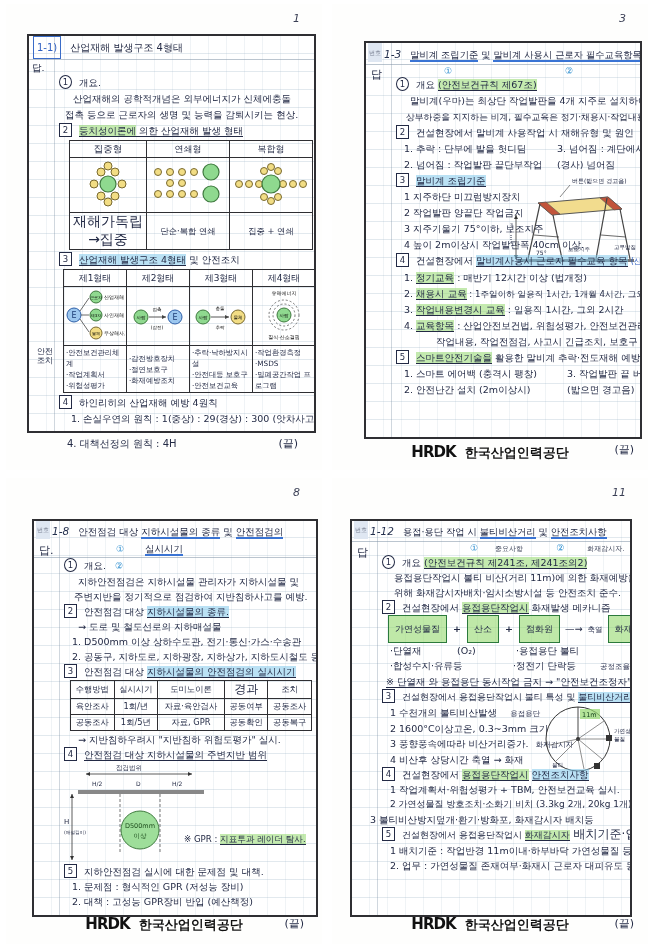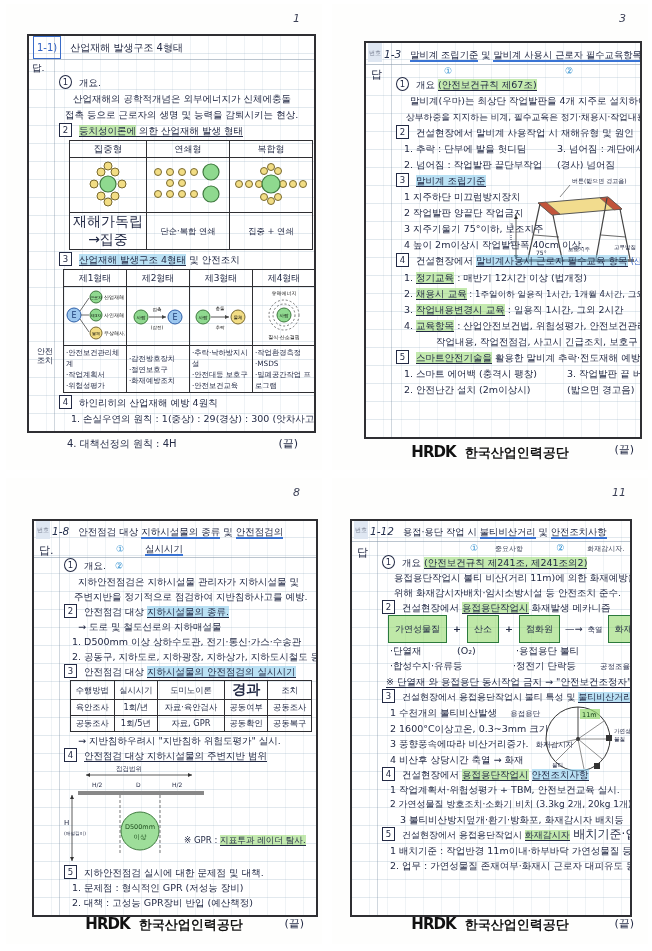--- a/index.html
+++ b/index.html
@@ -366,21 +366,21 @@
     <div class="row tight">
       <span class="nb">3</span>
       <span>안전점검 대상 </span><span class="hl-b ul-k">지하시설물의 안전점검의 실시시기</span>
     </div>
     <table style="margin:1px 0 1px 36px;width:242px;">
       <tbody>
           <tr>
         <td style="height:15px;font-size:8.3px;">수행방법</td>
         <td style="font-size:8.3px;">실시시기</td>
         <td style="font-size:8.3px;">도미노이론</td>
-        <td style="font-size:14px;font-weight:bold;">경과</td>
+        <td style="font-size:12px;">경과</td>
         <td style="font-size:8.3px;">조치</td>
       </tr>
       <tr>
         <td style="height:15px;font-size:8.3px;">육안조사</td>
         <td style="font-size:8.3px;">1회/년</td>
         <td style="font-size:8.3px;">자료·육안검사</td>
         <td style="font-size:8.3px;">공동여부</td>
         <td style="font-size:8.3px;">공동조사</td>
       </tr>
       <tr>
@@ -517,21 +517,21 @@
         <text x="80" y="44" font-size="5.6" fill="#232a45">물질</text>
         <text x="18" y="70" font-size="5.6" fill="#232a45">불티</text>
       </svg>
     </div>
     <div class="row tight">
       <span class="nb">4</span>
       <span>건설현장에서 </span><span class="hl-g ul-k">용접용단작업시</span><span> </span><span class="hl-b ul-k">안전조치사항</span>
     </div>
     <div class="row tight" style="padding-left:38px;">1  작업계획서·위험성평가 + TBM, 안전보건교육 실시.</div>
     <div class="row tight" style="padding-left:38px;font-size:9px;">2  가연성물질 방호조치·소화기 비치 (3.3kg 2개, 20kg 1개)</div>
-    <div class="row tight" style="padding-left:48px;">3  불티비산방지덮개·환기·방화포, 화재감시자 배치등</div>
+    <div class="row tight" style="padding-left:18px;">3  불티비산방지덮개·환기·방화포, 화재감시자 배치등</div>
     <div class="row tight">
       <span class="nb">5</span>
       <span style="font-size:9px;">건설현장에서 용접용단작업시 </span><span class="hl-g ul-k" style="font-size:9px;">화재감시자</span><span style="font-size:12px;"> 배치기준·업무</span>
     </div>
     <div class="row tight" style="padding-left:38px;">1  배치기준 : 작업반경 11m이내·하부바닥 가연성물질 등</div>
     <div class="row tight" style="padding-left:38px;">2. 업무 : 가연성물질 존재여부·화재시 근로자 대피유도 등.</div>
   </div>
   <div class="endmark" style="top:438px;right:14px;">(끝)</div>
   <div class="footer" style="bottom:10px;">
     <span class="hrdk">HRDK</span>

